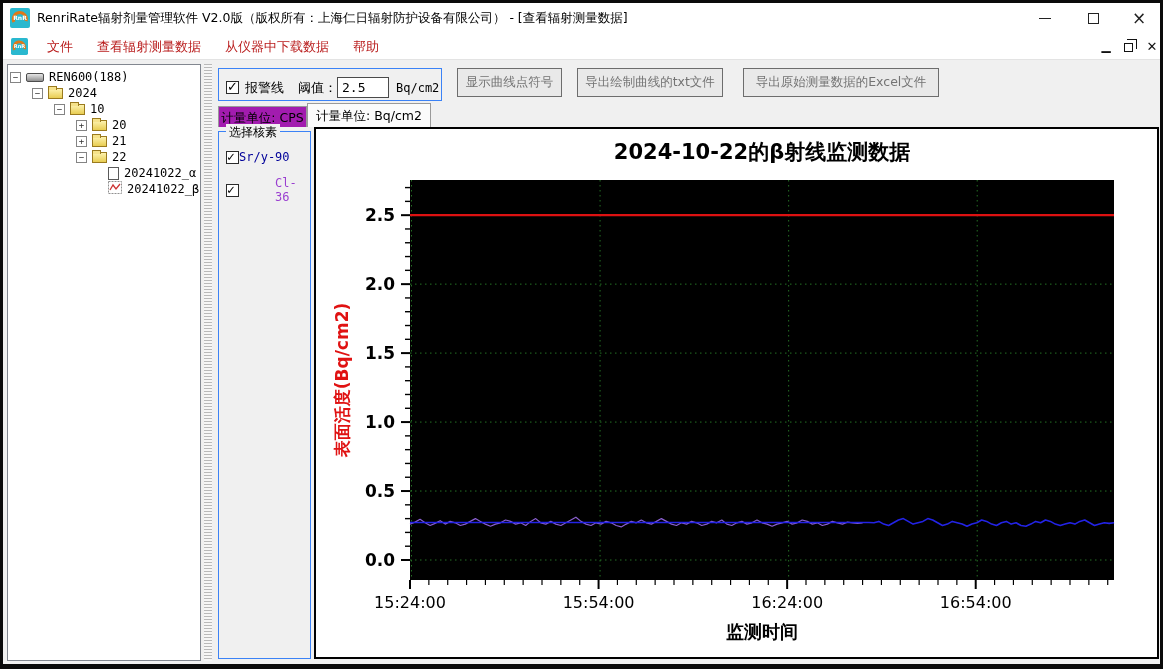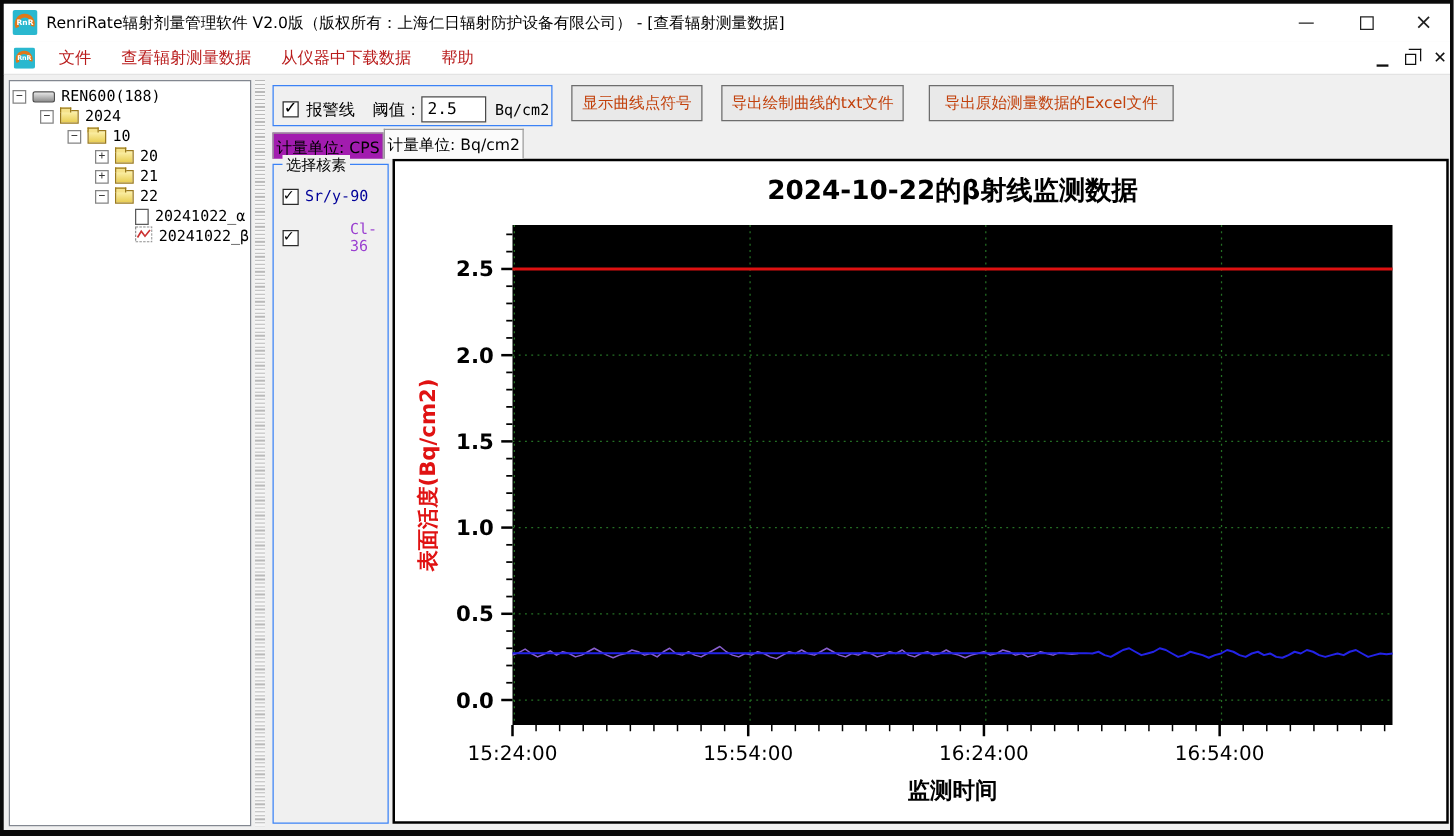--- a/index.html
+++ b/index.html
@@ -49,32 +49,32 @@
   .group { position:absolute; border:1px solid #3b82f6; }
   .gtitle { position:absolute; top:-8px; left:7px; background:#f0f0f0; padding:0 3px; font-size:12px; color:#000; }
   .alarm-group { left:4px; top:7px; width:224px; height:33px; }
   .alarm-inner { position:absolute; left:7px; top:8px; display:flex; align-items:center; font-size:13px; }
   .cb { width:13px; height:13px; background:#fff; border:1px solid #2b2b2b; position:relative; flex:0 0 auto; }
   .cb.checked::after { content:"✓"; position:absolute; left:0px; top:-3px; font-size:13px; font-weight:bold; color:#000; }
   .threshold-input { width:52px; height:21px; border:1px solid #4a4a4a; background:#fff; font-size:13px;
                      padding:0 4px; font-family:"DejaVu Sans Mono",monospace; }
   .unit-lbl, .mono { font-family:"DejaVu Sans Mono","DejaVu Sans",monospace; }
   .btn { position:absolute; height:29px; background:#e9e9e9; border:1px solid #6d6d6d; font-size:12.5px;
-         color:#c2410c; text-align:center; font-family:"DejaVu Sans","DejaVu Sans Mono",sans-serif; cursor:default; }
+         color:#737373; text-align:center; font-family:"DejaVu Sans","DejaVu Sans Mono",sans-serif; cursor:default; }
   .btn1 { left:243px; top:7px; width:105px; }
   .btn2 { left:363px; top:7px; width:146px; }
   .btn3 { left:529px; top:7px; width:196px; }
   
   .tab { position:absolute; border:1px solid #9a9a9a; border-bottom:none; background:#a21caf;
          font-size:12.5px; text-align:center; color:#000; }
   .tab-cps { left:4px; top:45px; width:89px; height:21px; line-height:21px; }
-  .tab-bq  { left:93px; top:42px; width:112px; height:24px; line-height:24px; background:#fbfbfb; z-index:2; }
+  .tab-bq  { left:93px; top:42px; width:124px; height:24px; line-height:24px; background:#fbfbfb; z-index:2; }
   
   .nuclide-group { left:4px; top:70px; width:93px; height:528px; }
-  .nuclide-item { position:absolute; left:7px; display:flex; align-items:center; gap:5px; font-size:12px;
+  .nuclide-item { position:absolute; left:7px; display:flex; align-items:center; font-size:12px;
                   font-family:"DejaVu Sans Mono","DejaVu Sans",monospace; }
   .n1 { top:18px; } .n2 { top:44px; }
   
   .chart-panel { position:absolute; left:100px; top:66px; width:845px; height:532px; background:#ffffff;
                  border:2px solid #000; }
 </style>
 </head>
 <body>
 
 <div class="window">

